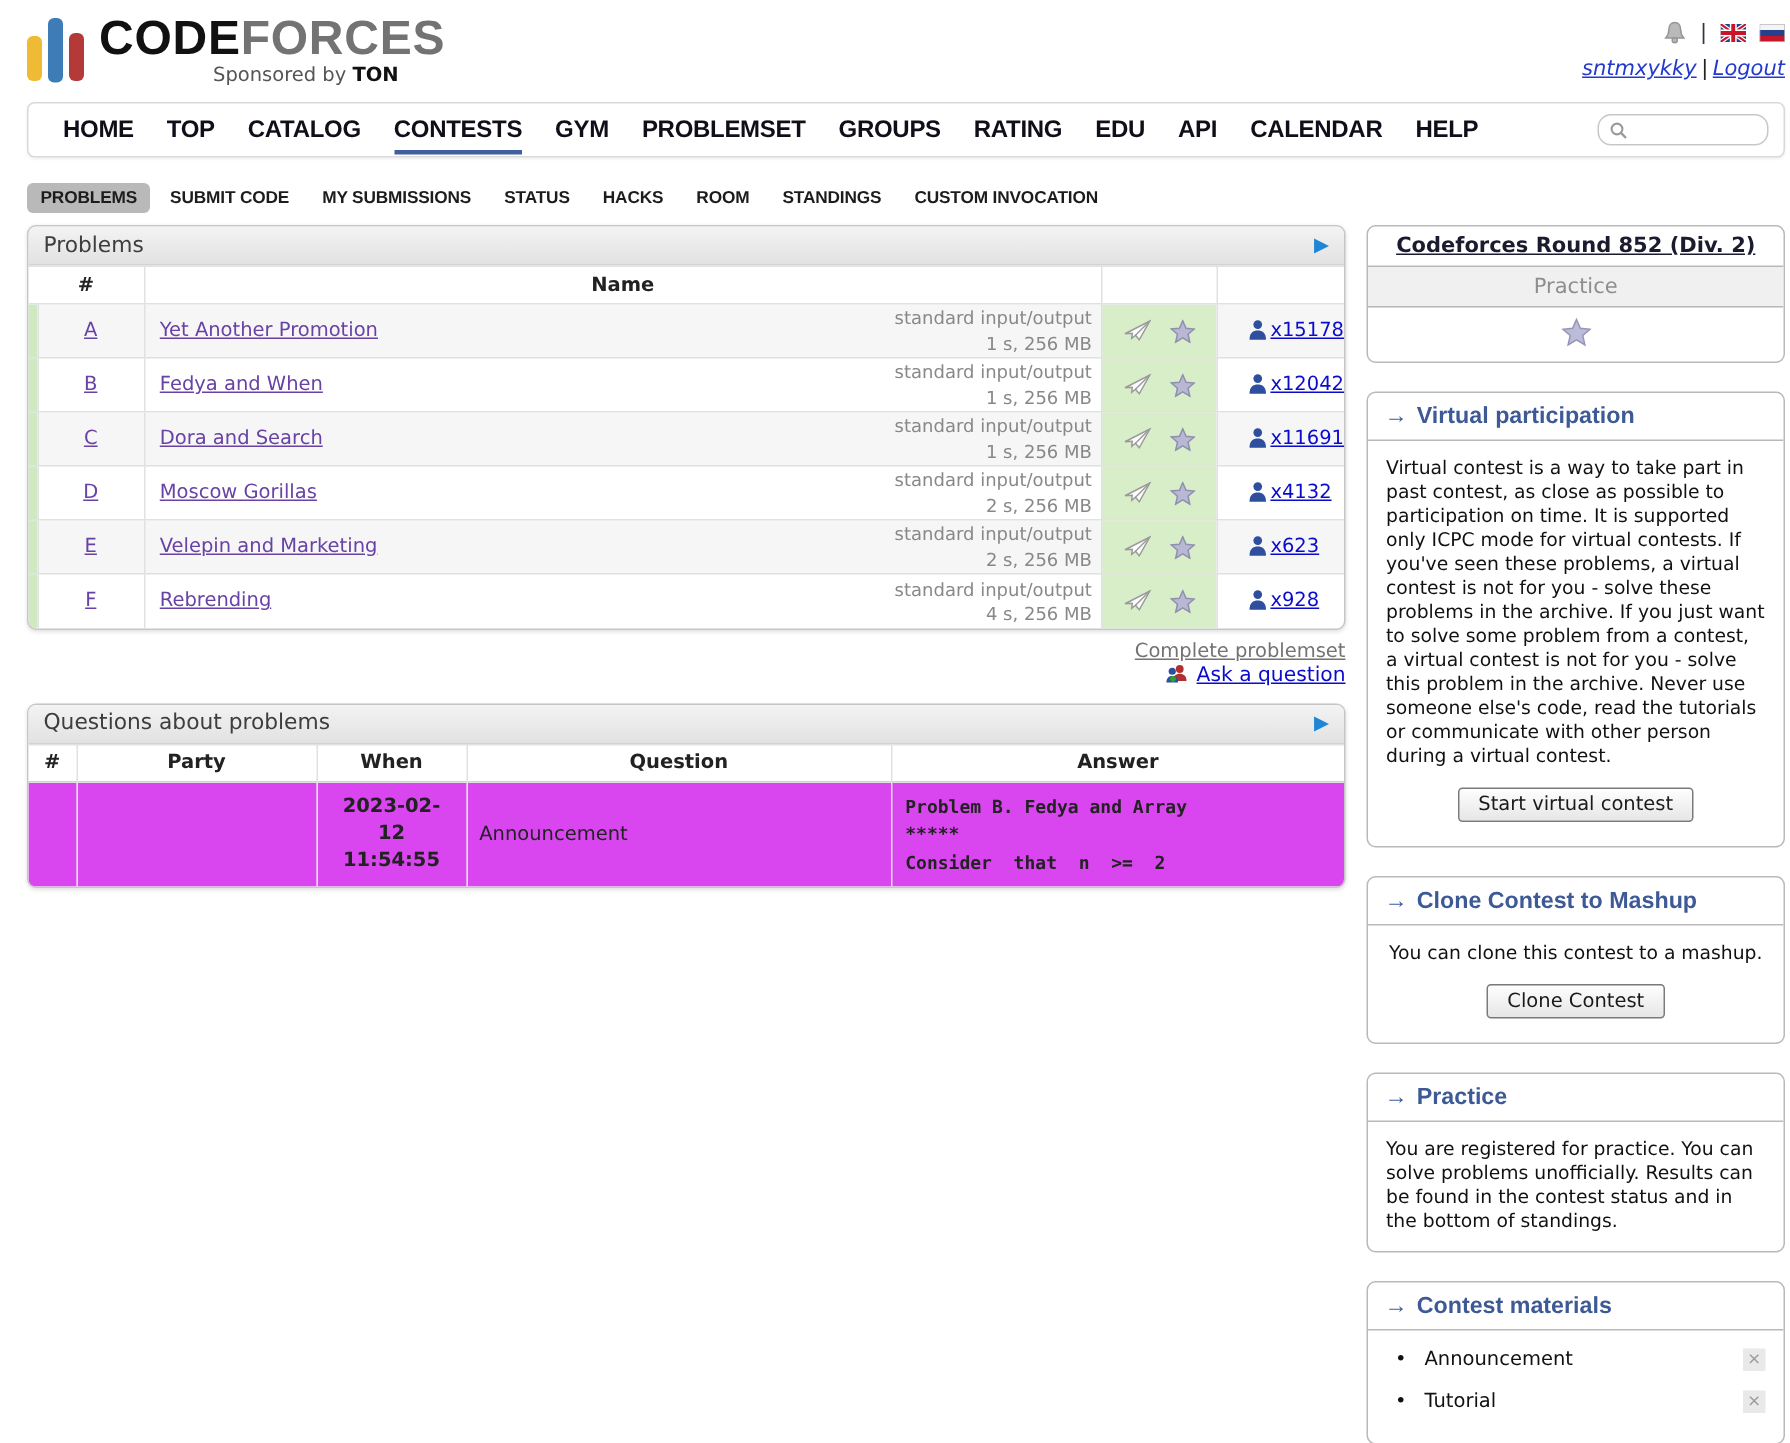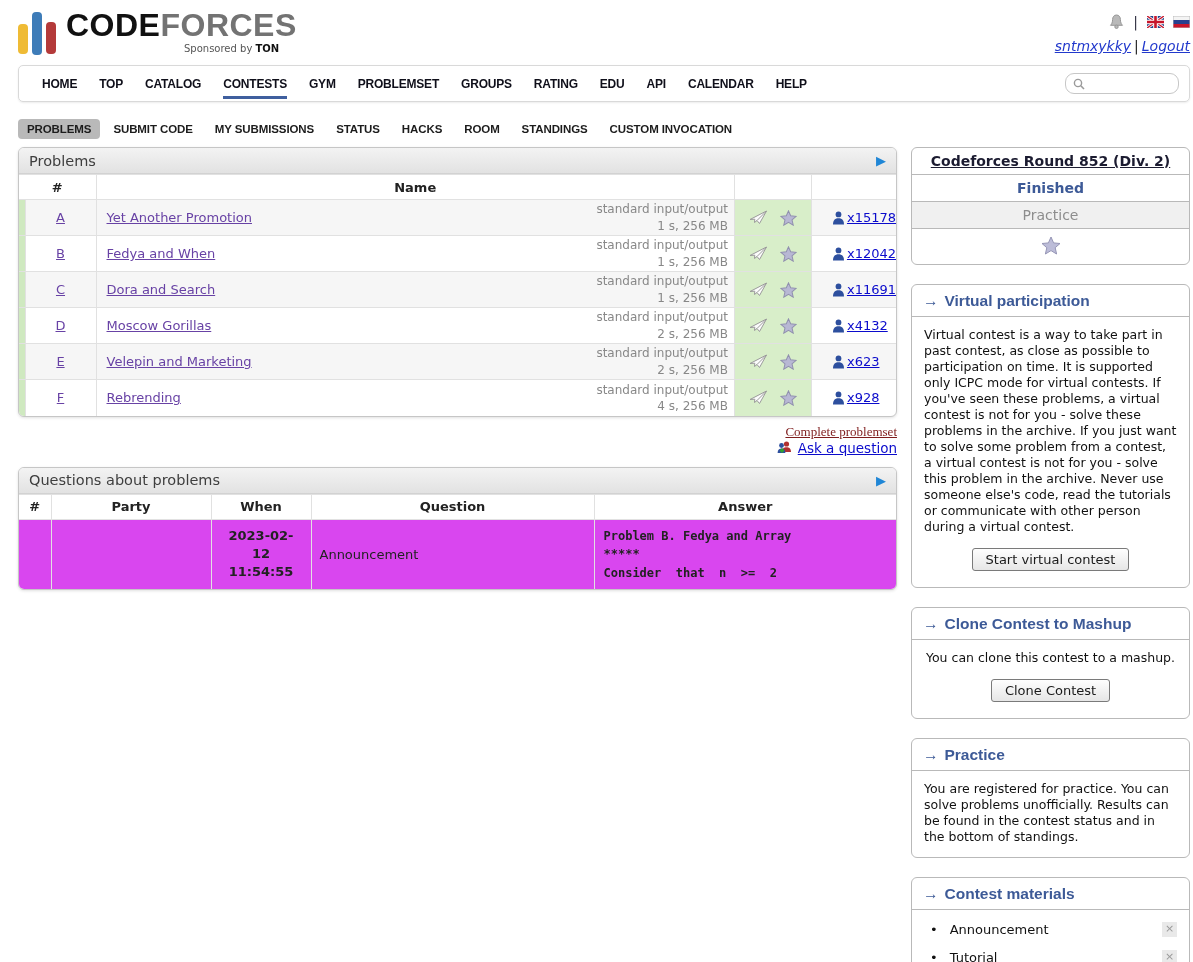--- a/index.html
+++ b/index.html
@@ -13,33 +13,33 @@
   .logo-area { display:flex; align-items:flex-start; }
   .logo-bars { display:flex; gap:4px; margin-top:4px; }
   .logo-bars span { width:10px; border-radius:4px; display:block; }
   .bar-yellow { height:30px; background:#EFBB35; margin-top:12px; }
   .bar-blue   { height:43px; background:#3E7CB8; }
   .bar-red    { height:32px; background:#B43A3A; margin-top:10px; }
   .logo-textwrap { margin-left:10px; }
   .logo-text { font-family:"Liberation Sans", sans-serif; font-weight:bold; font-size:32px; letter-spacing:.5px; line-height:34px; }
   .logo-text .code { color:#111; }
   .logo-text .forces { color:#737373; }
-  .logo-sub { font-size:10px; color:#555; margin-left:118px; margin-top:1px; }
+  .logo-sub { font-size:13px; color:#555; margin-left:76px; margin-top:1px; }
   .logo-sub b { color:#111; }
   .header-right { text-align:right; padding-top:6px; font-size:14px; }
   .icons-row { display:flex; justify-content:flex-end; align-items:center; gap:9px; }
   .hdr-sep { color:#334; }
   .user-row { margin-top:8px;font-style:italic; }
   .user-row a { color:#2239cc; }
   .user-row .sep { color:#222; margin:0 3px; }
 
   
   .navbar { margin-top:10px; height:37px; border:1px solid #d9d9d9; border-radius:5px;
             box-shadow:0 1px 2px rgba(0,0,0,.08); display:flex; align-items:center; position:relative; padding-left:12px; }
-  .nav-item { font-family:"Liberation Sans", sans-serif; font-weight:bold; font-size:12px; letter-spacing:-0.2px;
+  .nav-item { font-family:"Liberation Sans", sans-serif; font-weight:bold; font-size:16px; letter-spacing:-0.2px;
               color:#0f0f1a; margin:0 11px; padding:18px 0 5px; border-bottom:3px solid transparent; cursor:pointer; text-decoration:none; }
   .nav-item.active { border-bottom-color:#3F5F9E; }
   .nav-search { position:absolute; right:10px; top:7px; width:114px; height:21px; border:1px solid #c7c7c7;
                 border-radius:9px; background:#fff; display:flex; align-items:center; padding-left:7px; }
   .nav-search input { border:none; outline:none; width:84px; font-size:12px; margin-left:5px; background:transparent; }
 
   
   .subnav { margin-top:17px; display:flex; align-items:center; }
   .subnav-item { font-family:"Liberation Sans", sans-serif; font-weight:bold; font-size:11.5px; letter-spacing:-0.1px;
                  color:#1c1c1c; padding:4px 9px; margin-right:4px; border-radius:4px; cursor:pointer; text-decoration:none; }
@@ -72,21 +72,21 @@
   td.p-icons { width:77px; background:#d8eec9; text-align:center; }
   td.p-icons svg { vertical-align:middle; margin:0 4px; cursor:pointer; }
   td.p-solved { width:80px; padding-left:20px; white-space:nowrap; }
   td.p-solved a { color:#0b0bcc; }
   td.p-solved svg { vertical-align:-3px; margin-right:2px; }
   tr.alt td { background:#f6f6f6; }
   tr.alt td.p-icons { background:#d8eec9; }
   tr.alt td.stripe { background:#cfe9c0; }
 
   .below-link { text-align:right; margin-top:7px; }
-  .below-link a { color:#7f1d1d; font-size:13px;font-family:Liberation Serif, serif; }
+  .below-link a { color:#737373; font-size:13px; }
   .ask-row { display:flex; justify-content:flex-end; align-items:center; gap:5px; }
   .ask-row a { color:#0b0bcc; font-size:13.5px; }
   .questions-widget { margin-top:10px; }
 
   table.questions { width:100%; border-collapse:collapse; font-size:13px; }
   table.questions th, table.questions td { border:1px solid #e1e1e1; }
   table.questions tr > *:first-child { border-left:none; }
   table.questions tr > *:last-child { border-right:none; }
   table.questions tr:last-child td { border-bottom:none; }
   table.questions th { height:25px; font-weight:bold; text-align:center; background:#fff; }
@@ -428,21 +428,20 @@
             </tr>
           </tbody>
         </table>
       </div>
     </div>
 
     <div class="side-col">
 
       <div class="sidebox">
         <div class="c-row c-title"><a href="#">Codeforces Round 852 (Div. 2)</a></div>
-        <div class="c-row c-finished">Finished</div>
         <div class="c-row c-practice">Practice</div>
         <div class="c-row c-star">
           <svg width="20" height="19" viewBox="0 0 20 19">
             <path d="M10 1 L12.6 6.9 L19 7.5 L14.2 11.7 L15.6 18 L10 14.6 L4.4 18 L5.8 11.7 L1 7.5 L7.4 6.9 Z" fill="#bcbcd8" stroke="#9595b5" stroke-width="1"></path>
           </svg>
         </div>
       </div>
 
       <div class="sidebox">
         <div class="sidebox-title"><span class="arr">→</span><span>Virtual participation</span></div>

